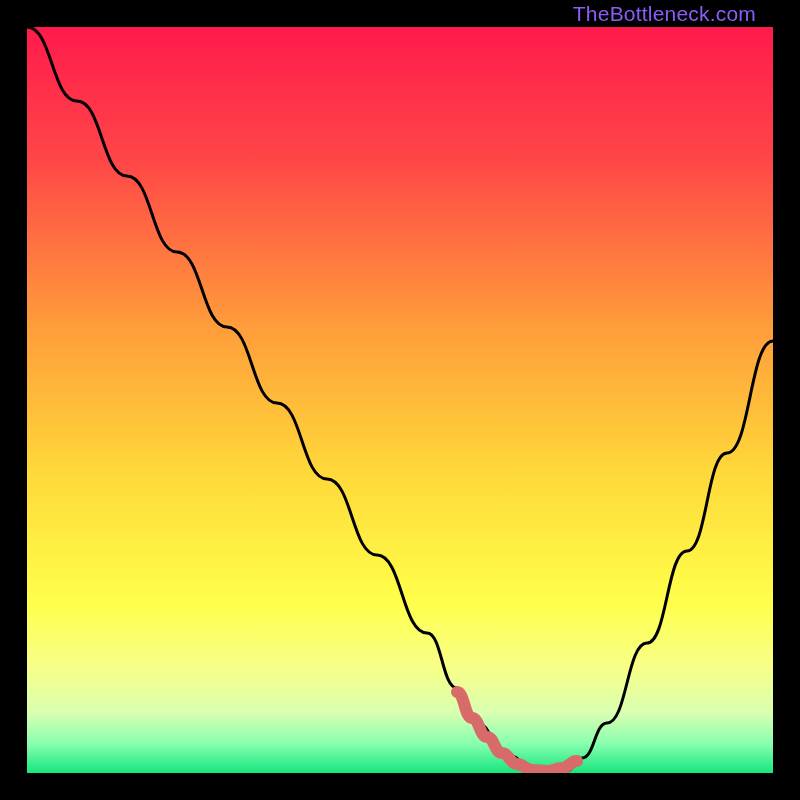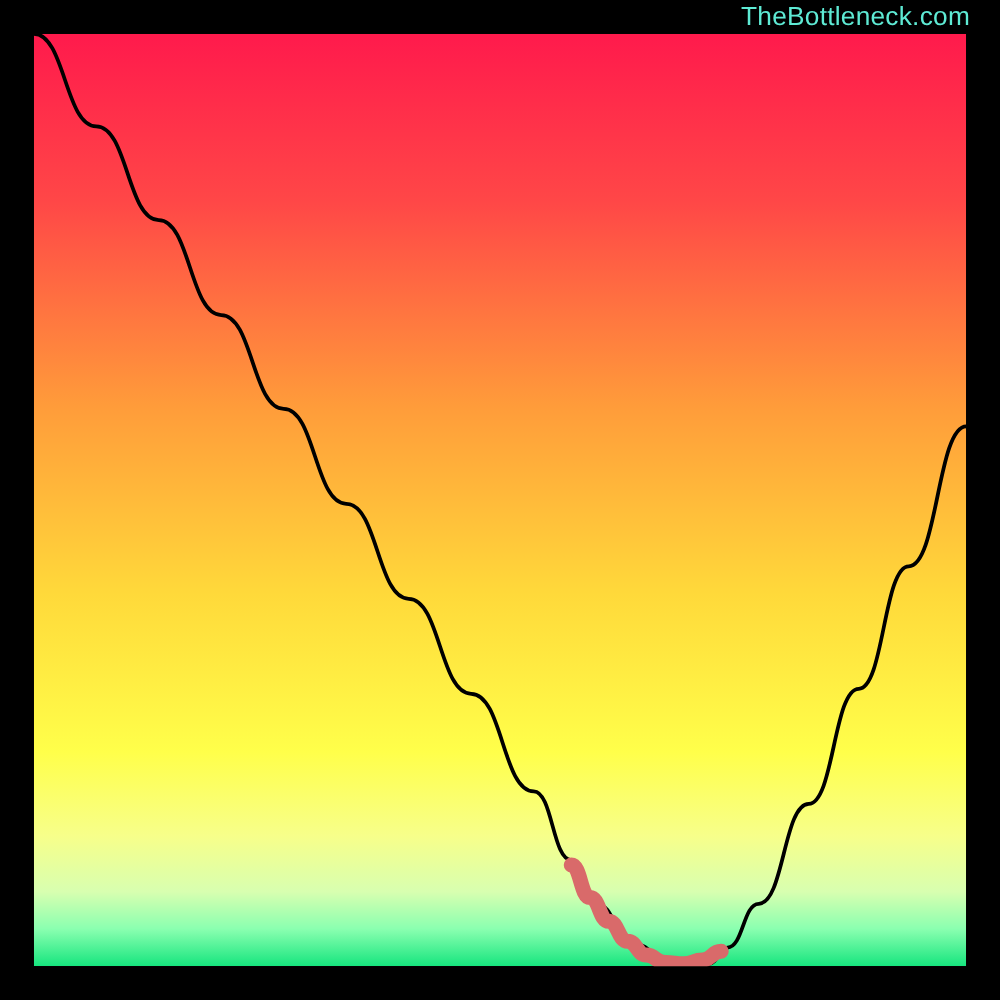--- a/index.html
+++ b/index.html
@@ -27,22 +27,22 @@
   .gradient {
     position: absolute;
     left: 0;
     top: 0;
     width: 100%;
     height: 100%;
   }
   .watermark {
     position: absolute;
     top: 2px;
-    right: 24px;
-    color: #5eead4;
+    right: 44px;
+    color: #8b5cf6;
     font-family: Arial, Helvetica, sans-serif;
     font-size: 21px;
     letter-spacing: 0.2px;
   }
   svg.curve {
     position: absolute;
     left: 0;
     top: 0;
     width: 746px;
     height: 746px;

